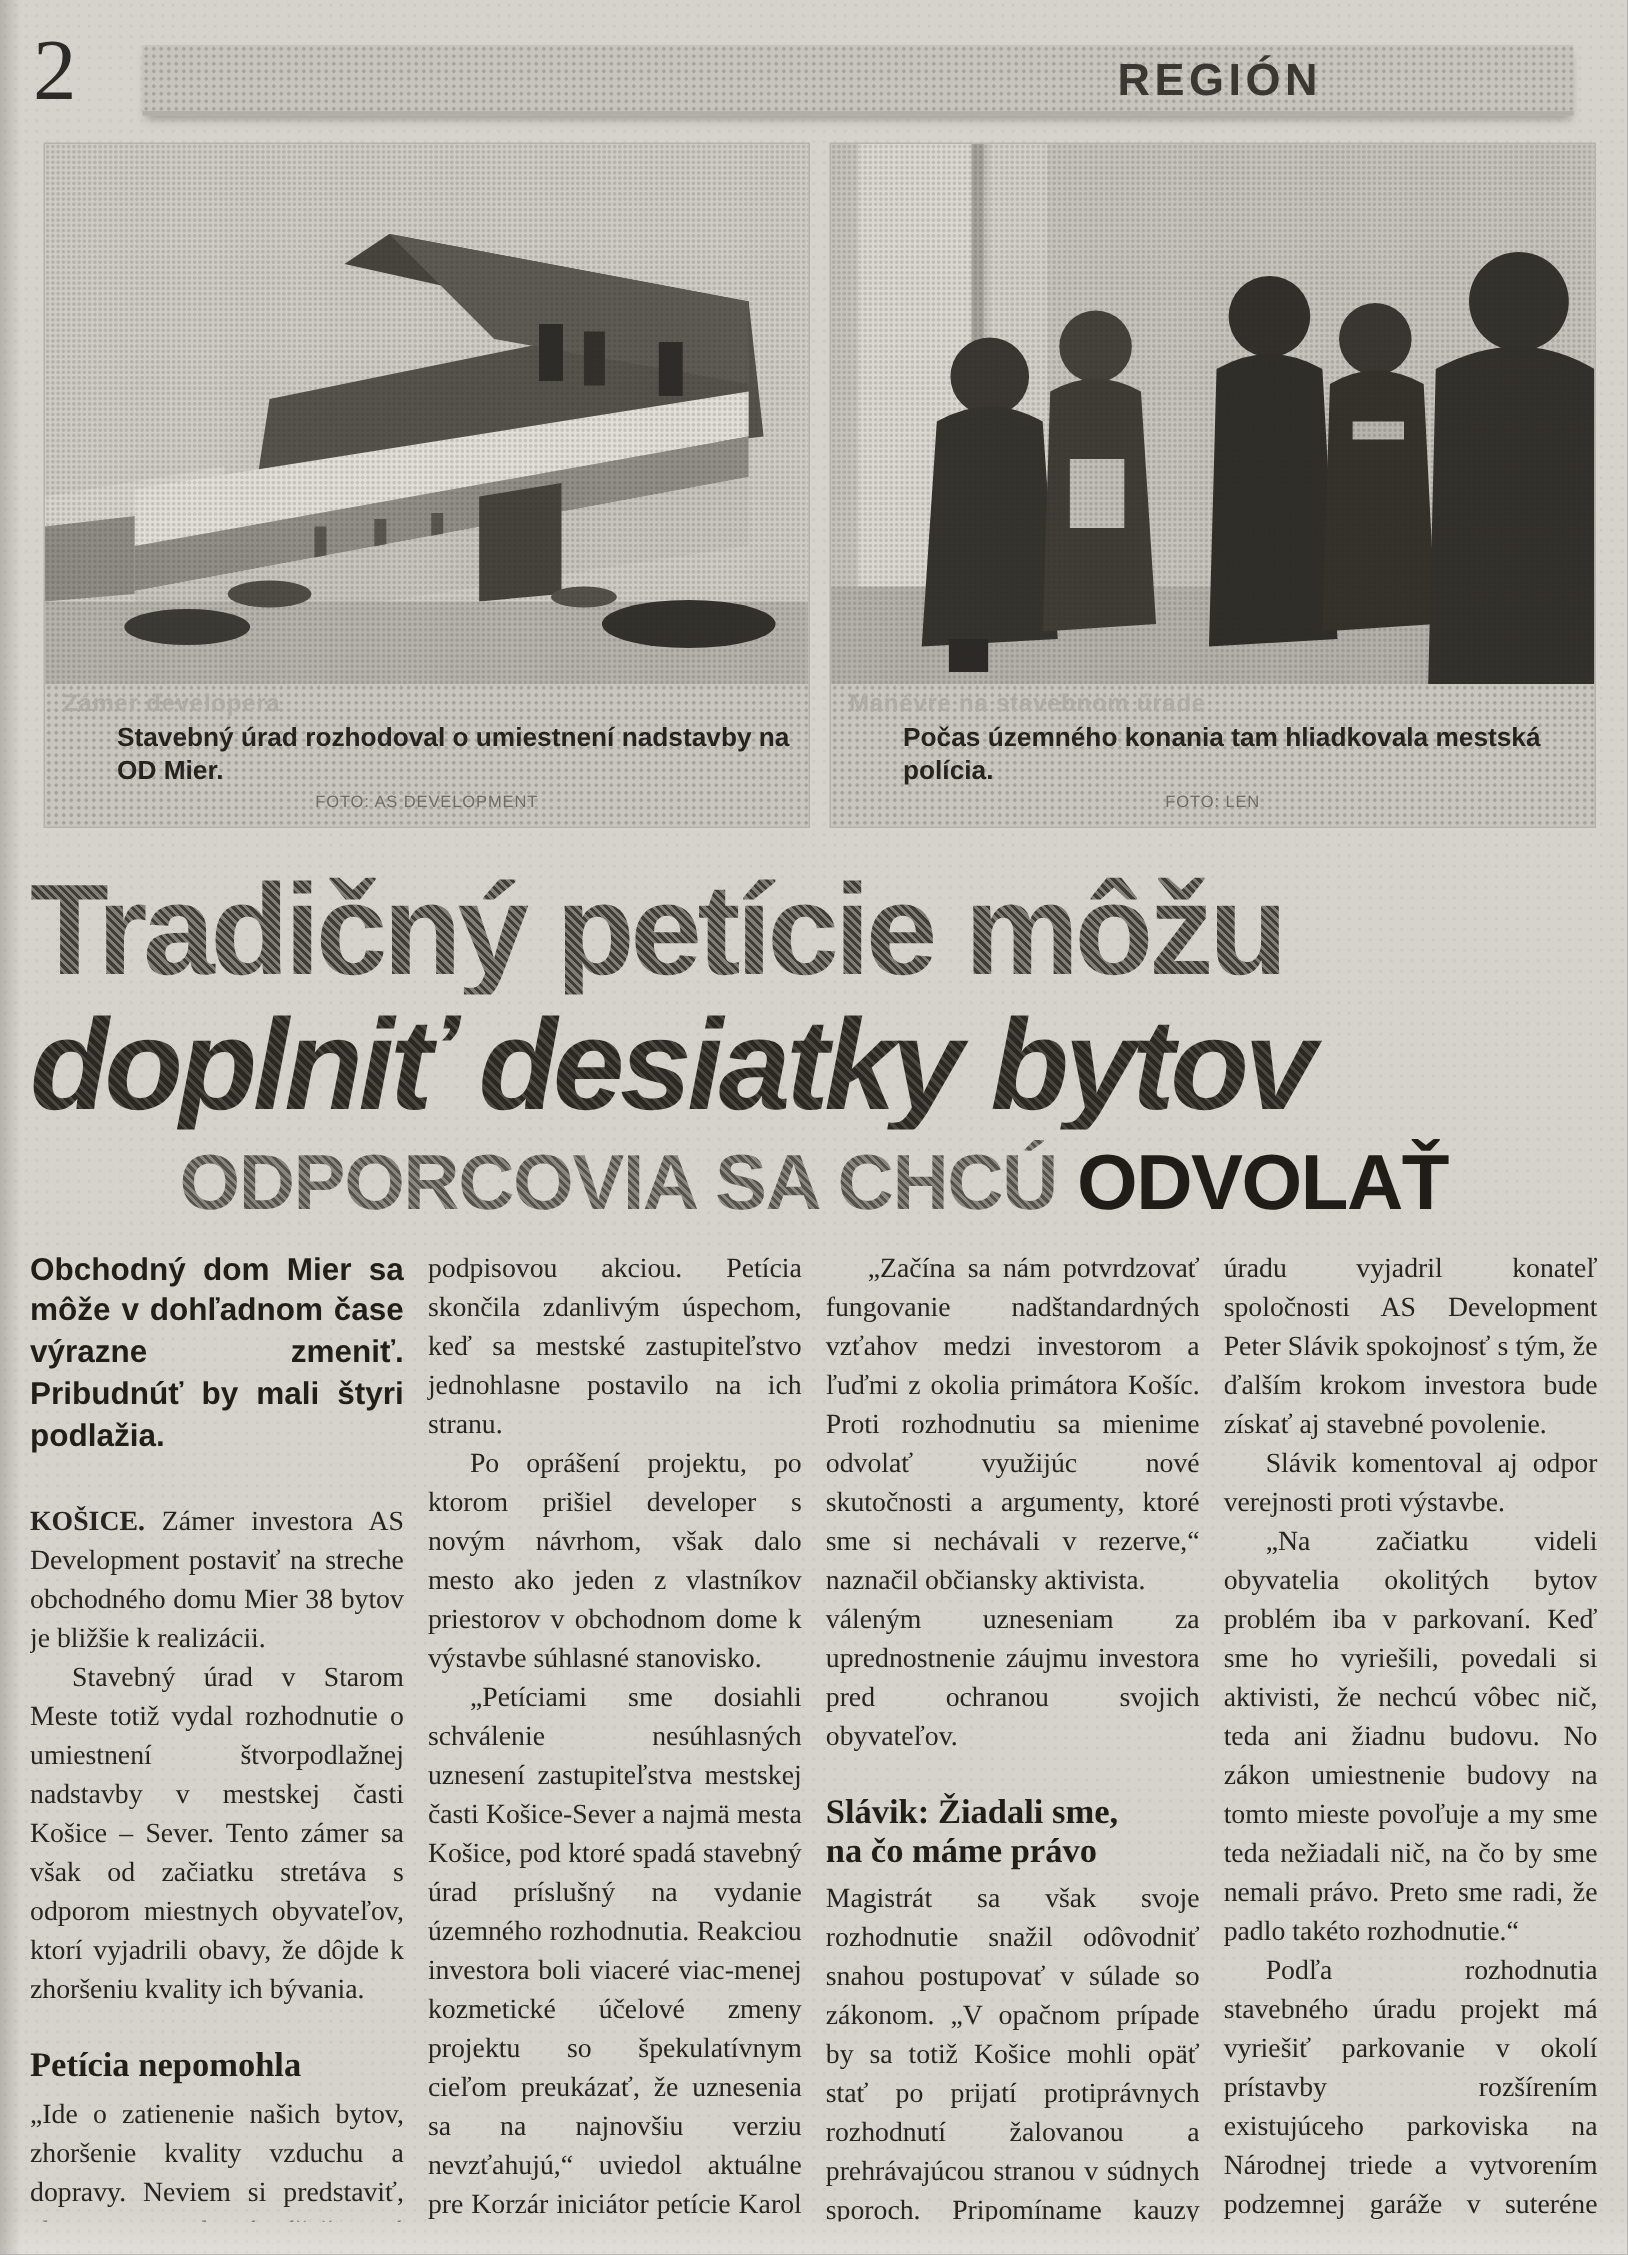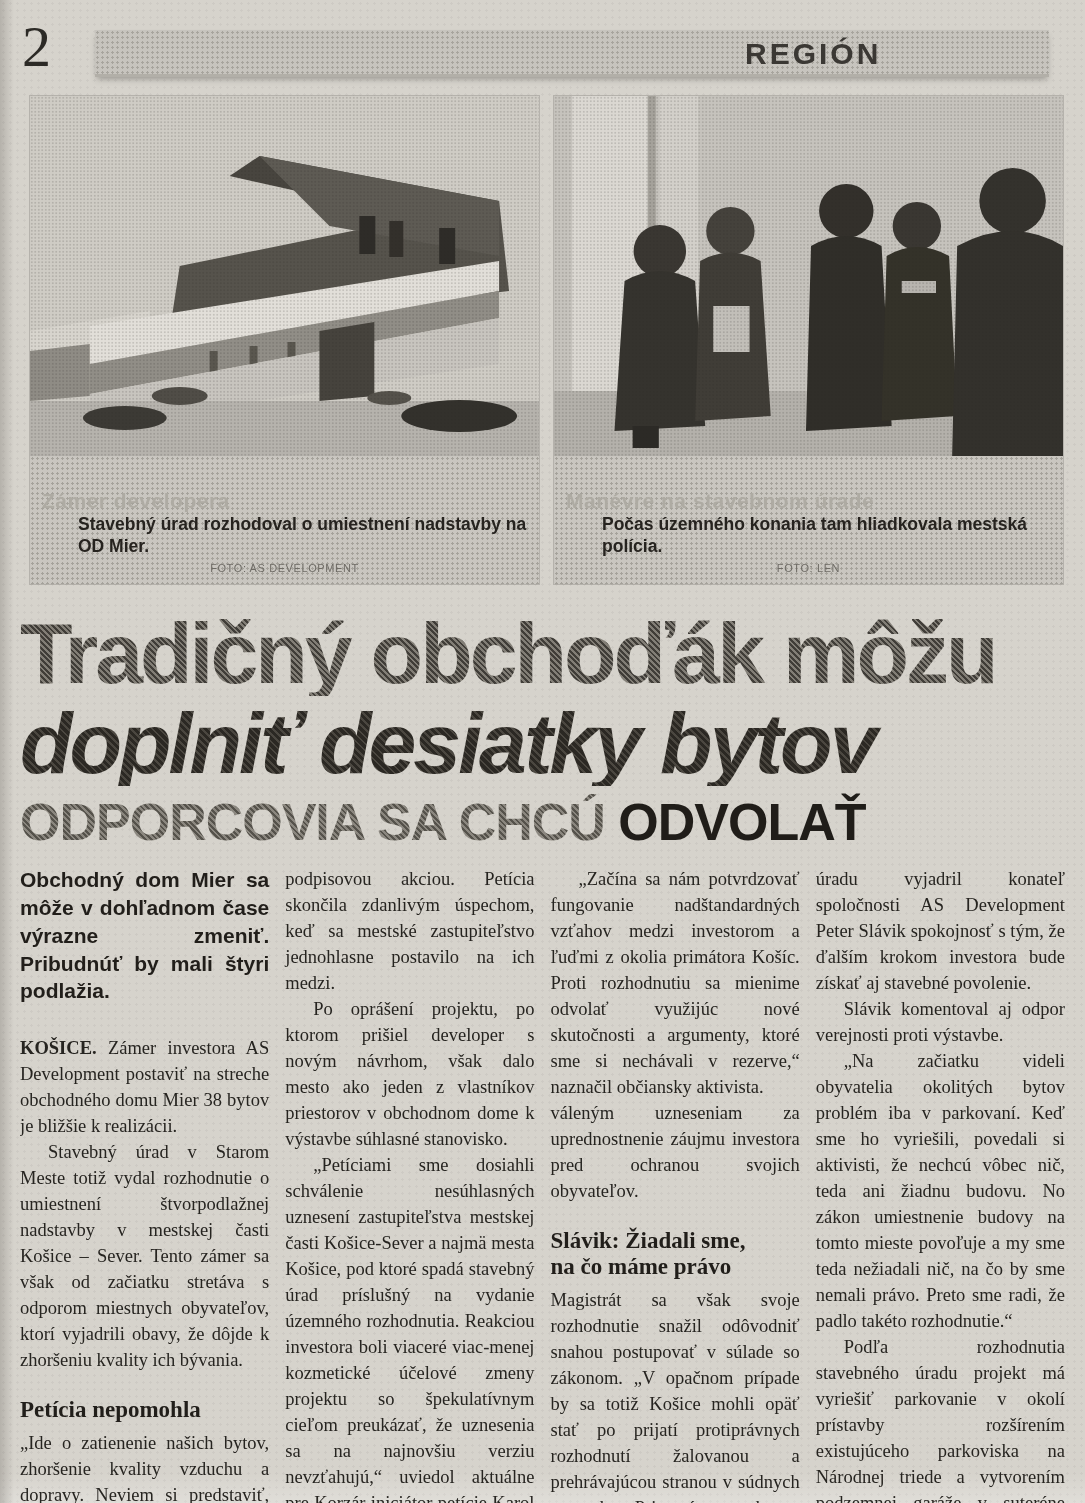--- a/index.html
+++ b/index.html
@@ -52,22 +52,22 @@
   .photo { position:relative; height:360px; overflow:hidden; }
   .photo svg { display:block; width:100%; height:100%; }
   .ht-dots {
     position:absolute; inset:0; pointer-events:none;
     background-image:radial-gradient(rgba(40,38,34,.16) 1px, transparent 1.3px);
     background-size:3.5px 3.5px;
   }
   .caption-strip { padding:6px 12px 10px; }
   .cap-overline {
     font-family:"Liberation Sans", sans-serif;
-    font-weight:700; font-size:21px; color:#aeaba3;
-    letter-spacing:.5px; line-height:1.05;margin-top:28px;
+    font-weight:700; font-size:16px; color:#aeaba3;
+    letter-spacing:.5px; line-height:1.05;
   }
   .cap-text {
     font-family:"Liberation Sans", sans-serif;
     font-weight:700; font-size:17.5px; color:#26231f; line-height:1.25;
     margin-top:2px;
     margin-left:36px;
   }
   .cap-credit {
     font-family:"Liberation Sans", sans-serif;
     font-size:11px; color:#6e6b65; text-align:center;
@@ -87,21 +87,21 @@
       background-image:repeating-linear-gradient(45deg,#403d38 0 2px,#827e76 2px 4px);
       -webkit-background-clip:text; background-clip:text; color:transparent;
     }
     .hl-2 {
       background-image:repeating-linear-gradient(45deg,#2b2823 0 3px,#4b4740 3px 5px);
       -webkit-background-clip:text; background-clip:text; color:transparent;
     }
   }
   .hl-sub {
     font-weight:700; font-size:52px; line-height:1.0;
-    letter-spacing:-1px; margin:10px 0 0; white-space:nowrap;
+    letter-spacing:-1px; margin:10px 0 0; white-space:nowrap;text-align:center;
   }
   .hl-sub .gray { color:#6b675f; }
   @supports ((-webkit-background-clip:text)) {
     .hl-sub .gray {
       background-image:repeating-linear-gradient(45deg,#55524b 0 2px,#8b877f 2px 4px);
       -webkit-background-clip:text; background-clip:text; color:transparent;
     }
   }
   .hl-sub .black { color:#201d19; }
 
@@ -208,38 +208,38 @@
       <div class="caption-strip">
         <div class="cap-overline">Manévre na stavebnom úrade</div>
         <div class="cap-text">Počas územného konania tam hliadkovala mestská polícia.</div>
         <div class="cap-credit">FOTO: LEN</div>
       </div>
     </div>
 
   </div>
 
   <div class="headline">
-    <div class="hl-line hl-1">Tradičný obchoďák môžu</div>
+    <div class="hl-line hl-1">Tradičný petície môžu</div>
     <div class="hl-line hl-2">doplniť desiatky bytov</div>
     <div class="hl-sub">
       <span class="gray">ODPORCOVIA SA CHCÚ</span>
       <span class="black">ODVOLAŤ</span>
     </div>
   </div>
 
   <div class="columns">
       <div class="col">
         <p class="lead">Obchodný dom Mier sa môže v dohľadnom čase výrazne zmeniť. Pribudnúť by mali štyri podlažia.</p>
         <p class="para"><strong>KOŠICE. </strong>Zámer investora AS Development postaviť na streche obchodného domu Mier 38 bytov je bližšie k realizácii.</p>
         <p class="para indent">Stavebný úrad v Starom Meste totiž vydal rozhodnutie o umiestnení štvorpodlažnej nadstavby v mestskej časti Košice – Sever. Tento zámer sa však od začiatku stretáva s odporom miestnych obyvateľov, ktorí vyjadrili obavy, že dôjde k zhoršeniu kvality ich bývania.</p>
         <h3 class="col-subhead">Petícia nepomohla</h3>
         <p class="para">„Ide o zatienenie našich bytov, zhoršenie kvality vzduchu a dopravy. Neviem si predstaviť, ako sa tam zahustí náš životný priestor a čo sa bude diať v prípade požiaru. Hasiči sa k nám jednoducho nedostanú,“ povedal pred časom jeden z obyvateľov.</p>
       </div>
       <div class="col">
-        <p class="para">podpisovou akciou. Petícia skončila zdanlivým úspechom, keď sa mestské zastupiteľstvo jednohlasne postavilo na ich medzi.</p>
+        <p class="para">podpisovou akciou. Petícia skončila zdanlivým úspechom, keď sa mestské zastupiteľstvo jednohlasne postavilo na ich stranu.</p>
         <p class="para indent">Po oprášení projektu, po ktorom prišiel developer s novým návrhom, však dalo mesto ako jeden z vlastníkov priestorov v obchodnom dome k výstavbe súhlasné stanovisko.</p>
         <p class="para indent">„Petíciami sme dosiahli schválenie nesúhlasných uznesení zastupiteľstva mestskej časti Košice-Sever a najmä mesta Košice, pod ktoré spadá stavebný úrad príslušný na vydanie územného rozhodnutia. Reakciou investora boli viaceré viac-menej kozmetické účelové zmeny projektu so špekulatívnym cieľom preukázať, že uznesenia sa na najnovšiu verziu nevzťahujú,“ uviedol aktuálne pre Korzár iniciátor petície Karol Labaš.</p>
       </div>
       <div class="col">
         <p class="para indent">„Začína sa nám potvrdzovať fungovanie nadštandardných vzťahov medzi investorom a ľuďmi z okolia primátora Košíc. Proti rozhodnutiu sa mienime odvolať využijúc nové skutočnosti a argumenty, ktoré sme si nechávali v rezerve,“ naznačil občiansky aktivista.</p>
         <p class="para">váleným uzneseniam za uprednostnenie záujmu investora pred ochranou svojich obyvateľov.</p>
         <h3 class="col-subhead">Slávik: Žiadali sme,<br>na čo máme právo</h3>
         <p class="para">Magistrát sa však svoje rozhodnutie snažil odôvodniť snahou postupovať v súlade so zákonom. „V opačnom prípade by sa totiž Košice mohli opäť stať po prijatí protiprávnych rozhodnutí žalovanou a prehrávajúcou stranou v súdnych sporoch. Pripomíname kauzy Strelingstav a Outclaim, ktoré stáli toto mesto, a teda nás všetkých, milióny eur,“ uviedla hovorkyňa mesta Linda Šnajdárová pred časom.</p>
       </div>
       <div class="col">

